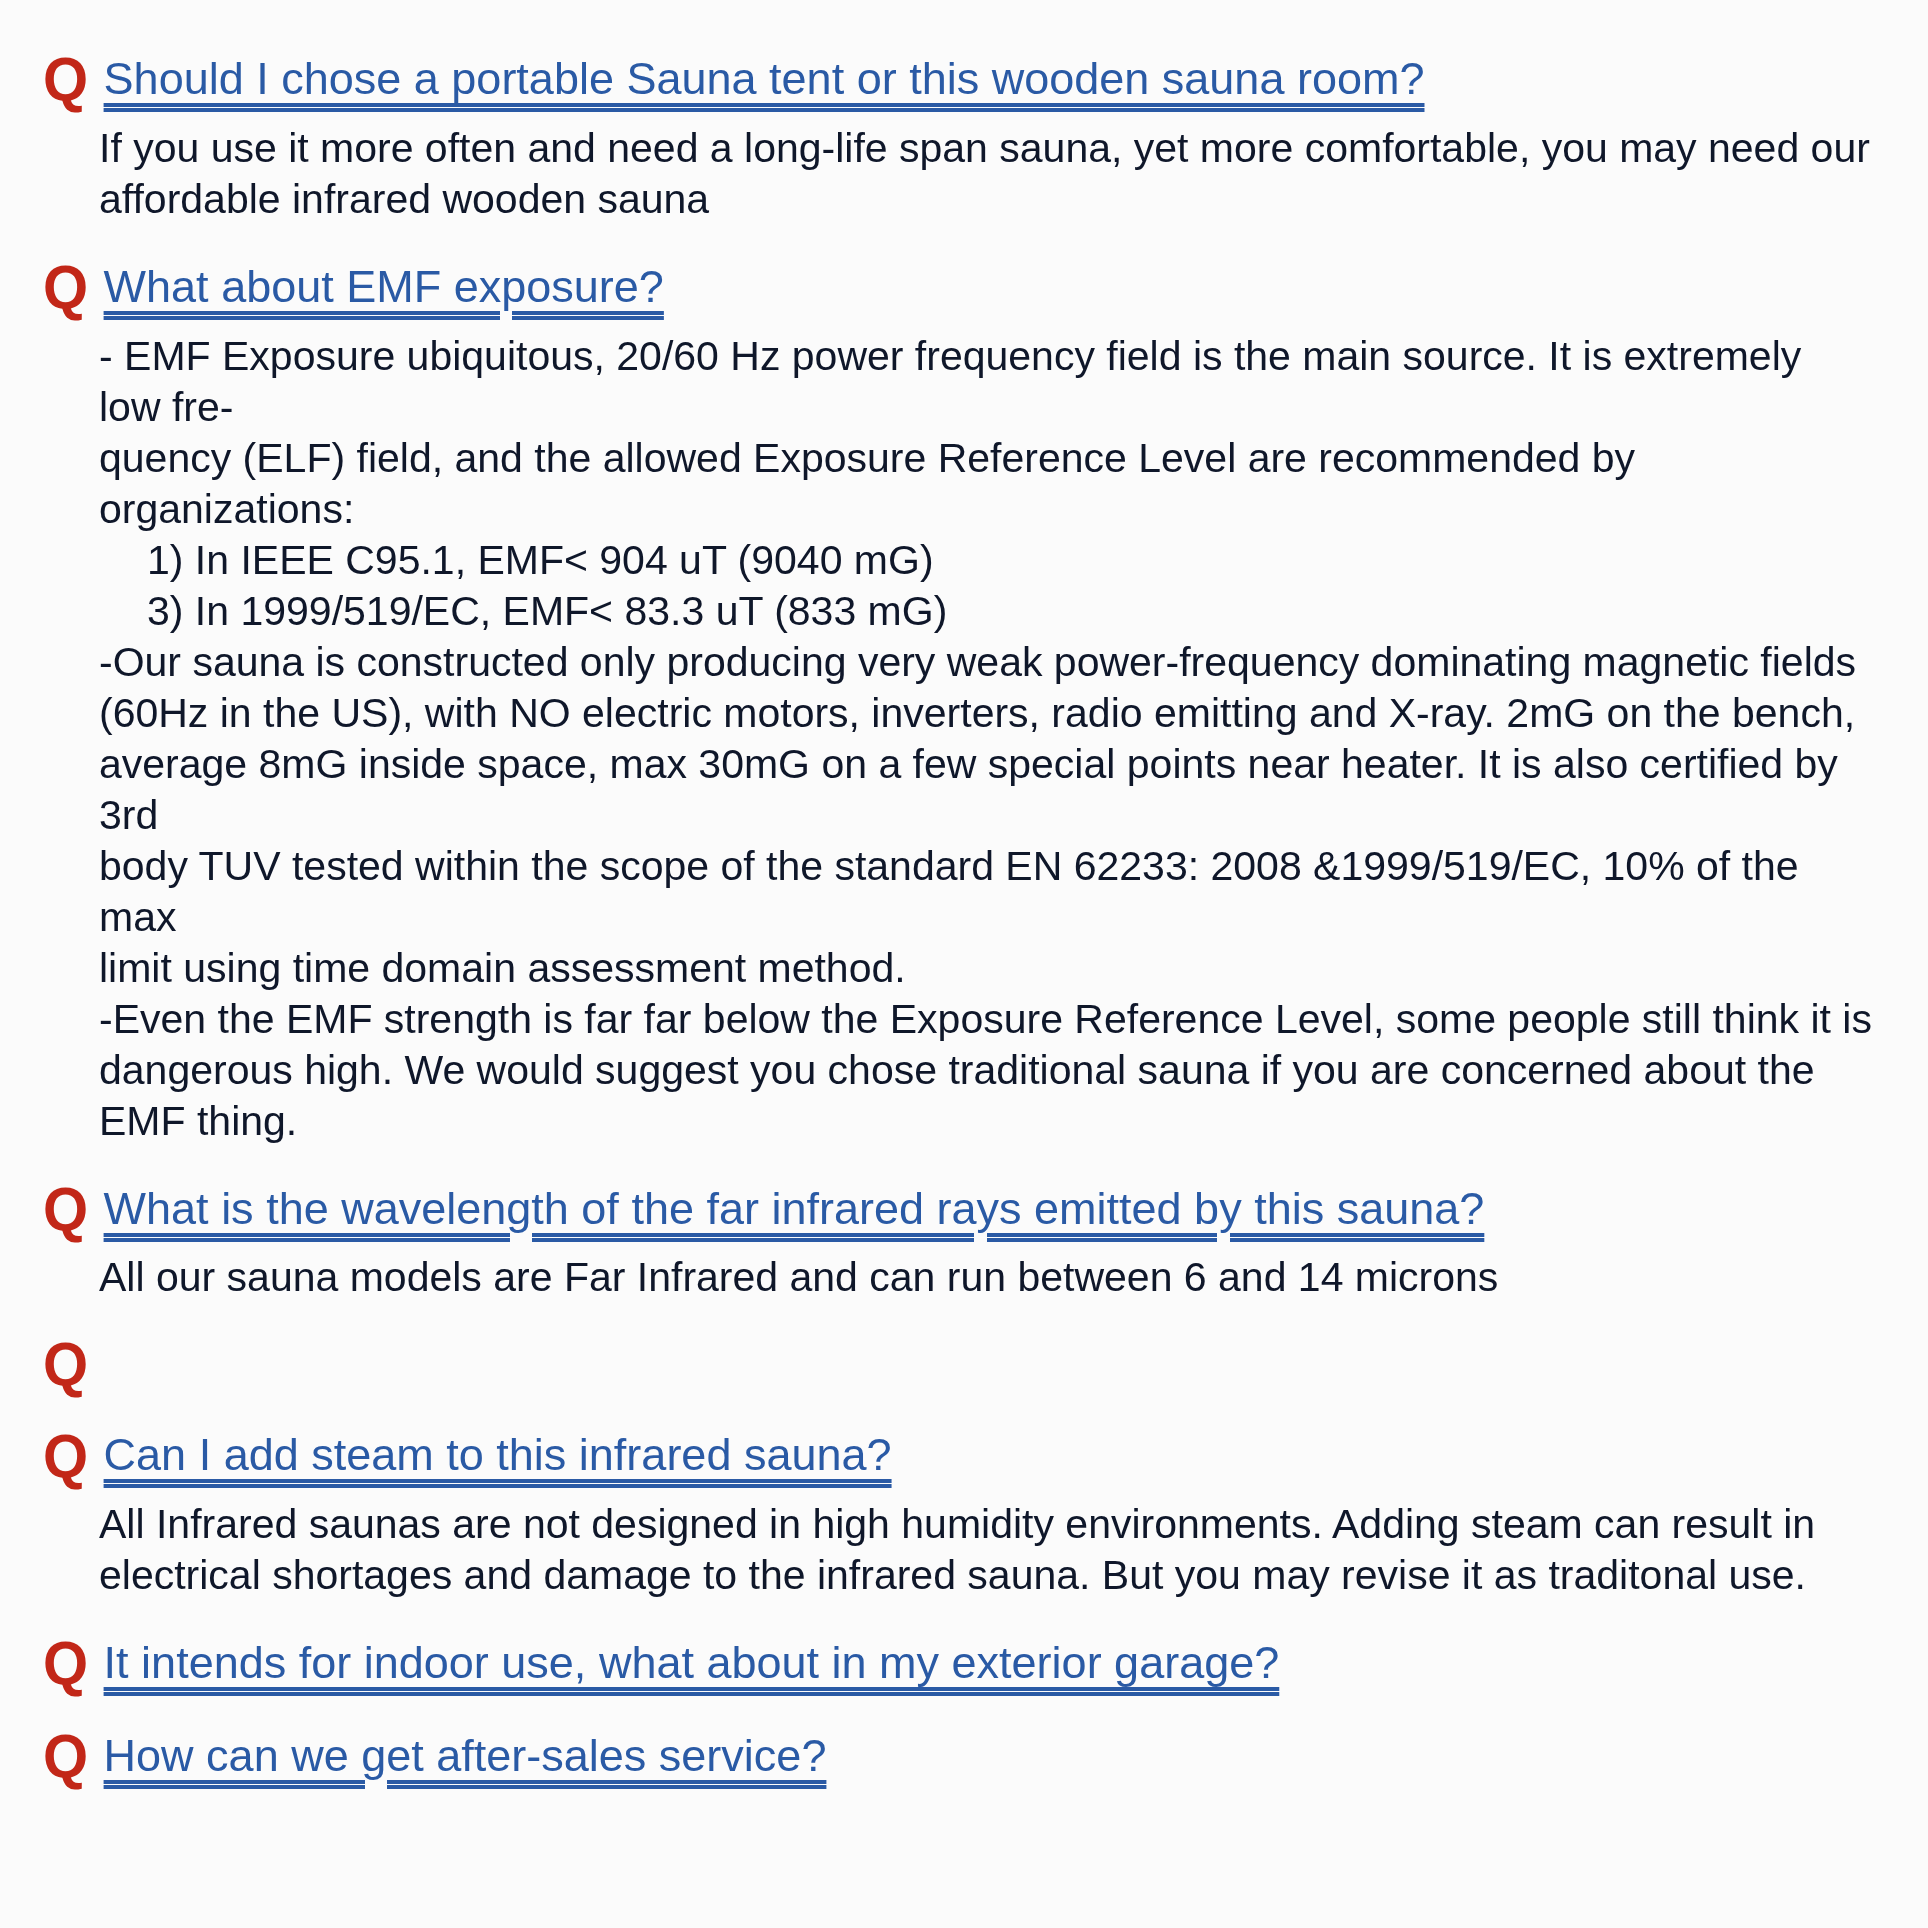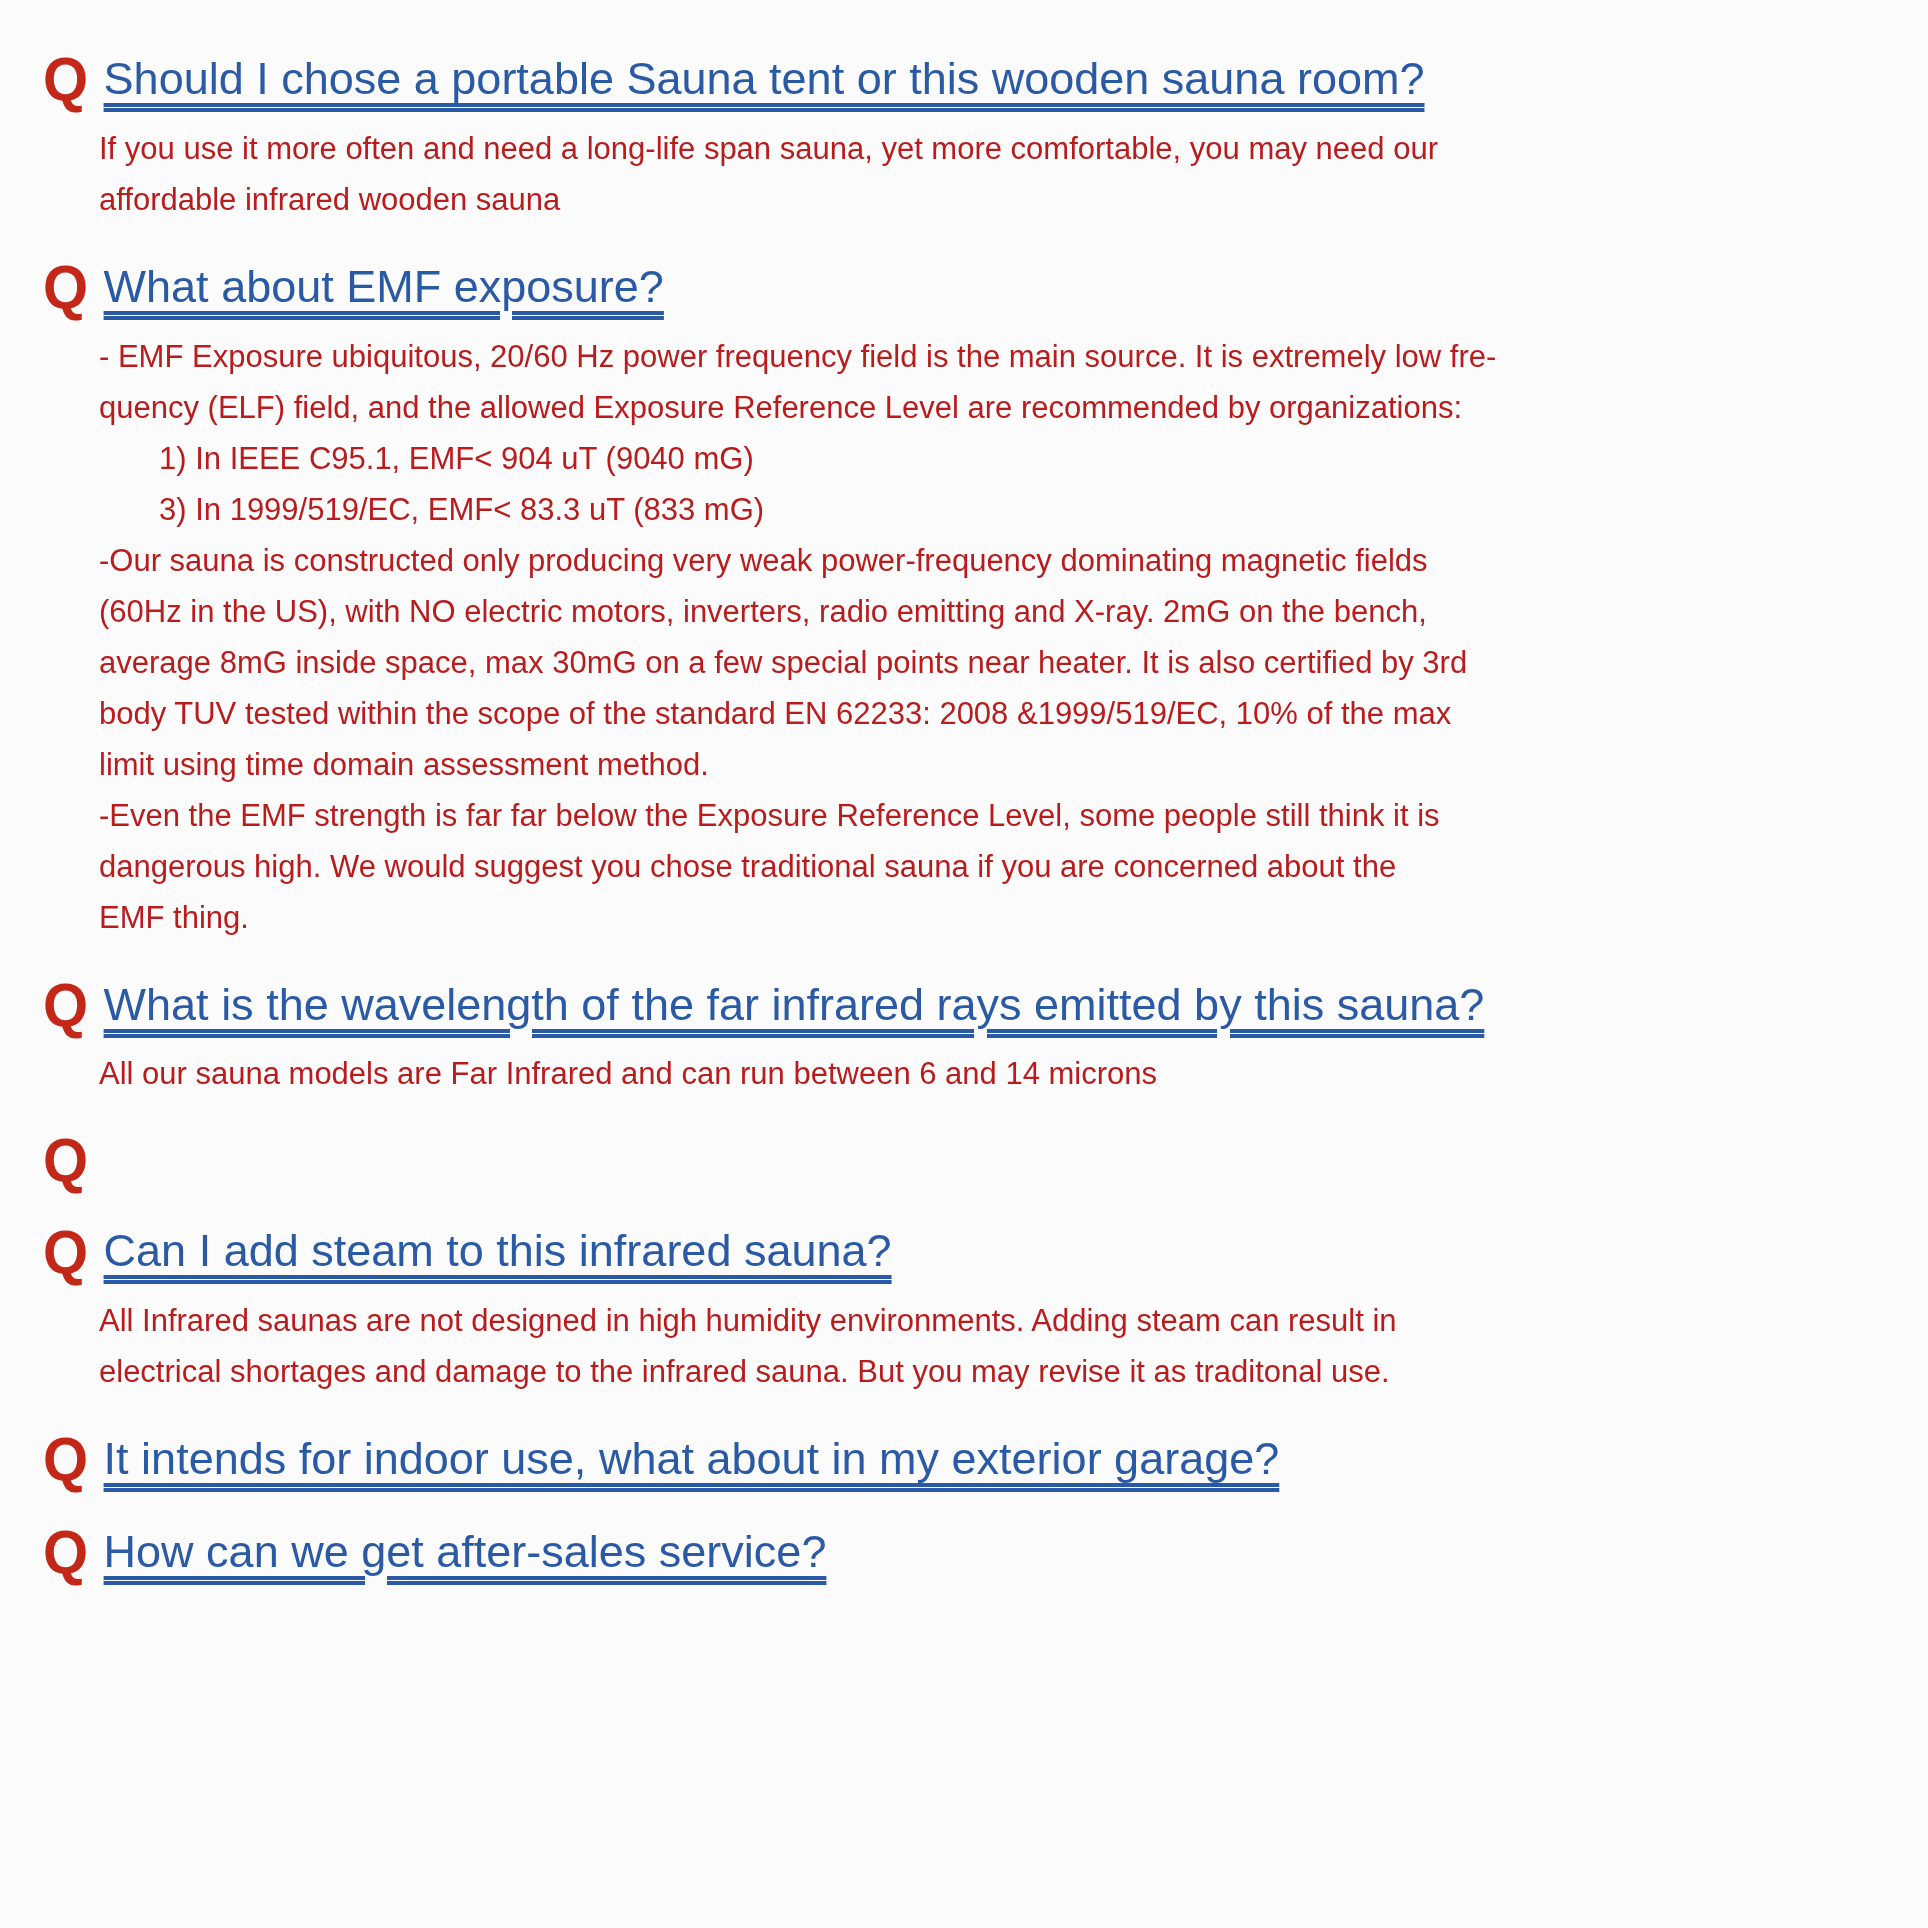--- a/index.html
+++ b/index.html
@@ -46,27 +46,27 @@
     text-decoration-color: #2a5aa5;
     text-decoration-thickness: 3.8px;
     text-underline-offset: 8.5px;
     cursor: pointer;
   }
   .answer {
     padding-left: 56px;
   }
   .answer-line {
     margin: 0;
-    color: #b91c1c;
-    font-size: 31px;
+    color: #0f172a;
+    font-size: 41px;
     line-height: 51px;
     white-space: pre-line;
   }
   .answer-line.indent {
-    margin-left: 60px;
+    margin-left: 48px;
   }
 </style>
 </head>
 <body>
 
 <div class="page">
   <div id="faq-list">
   <section class="faq-item">
     <div class="q-row">
       <span class="q-badge">Q</span>

